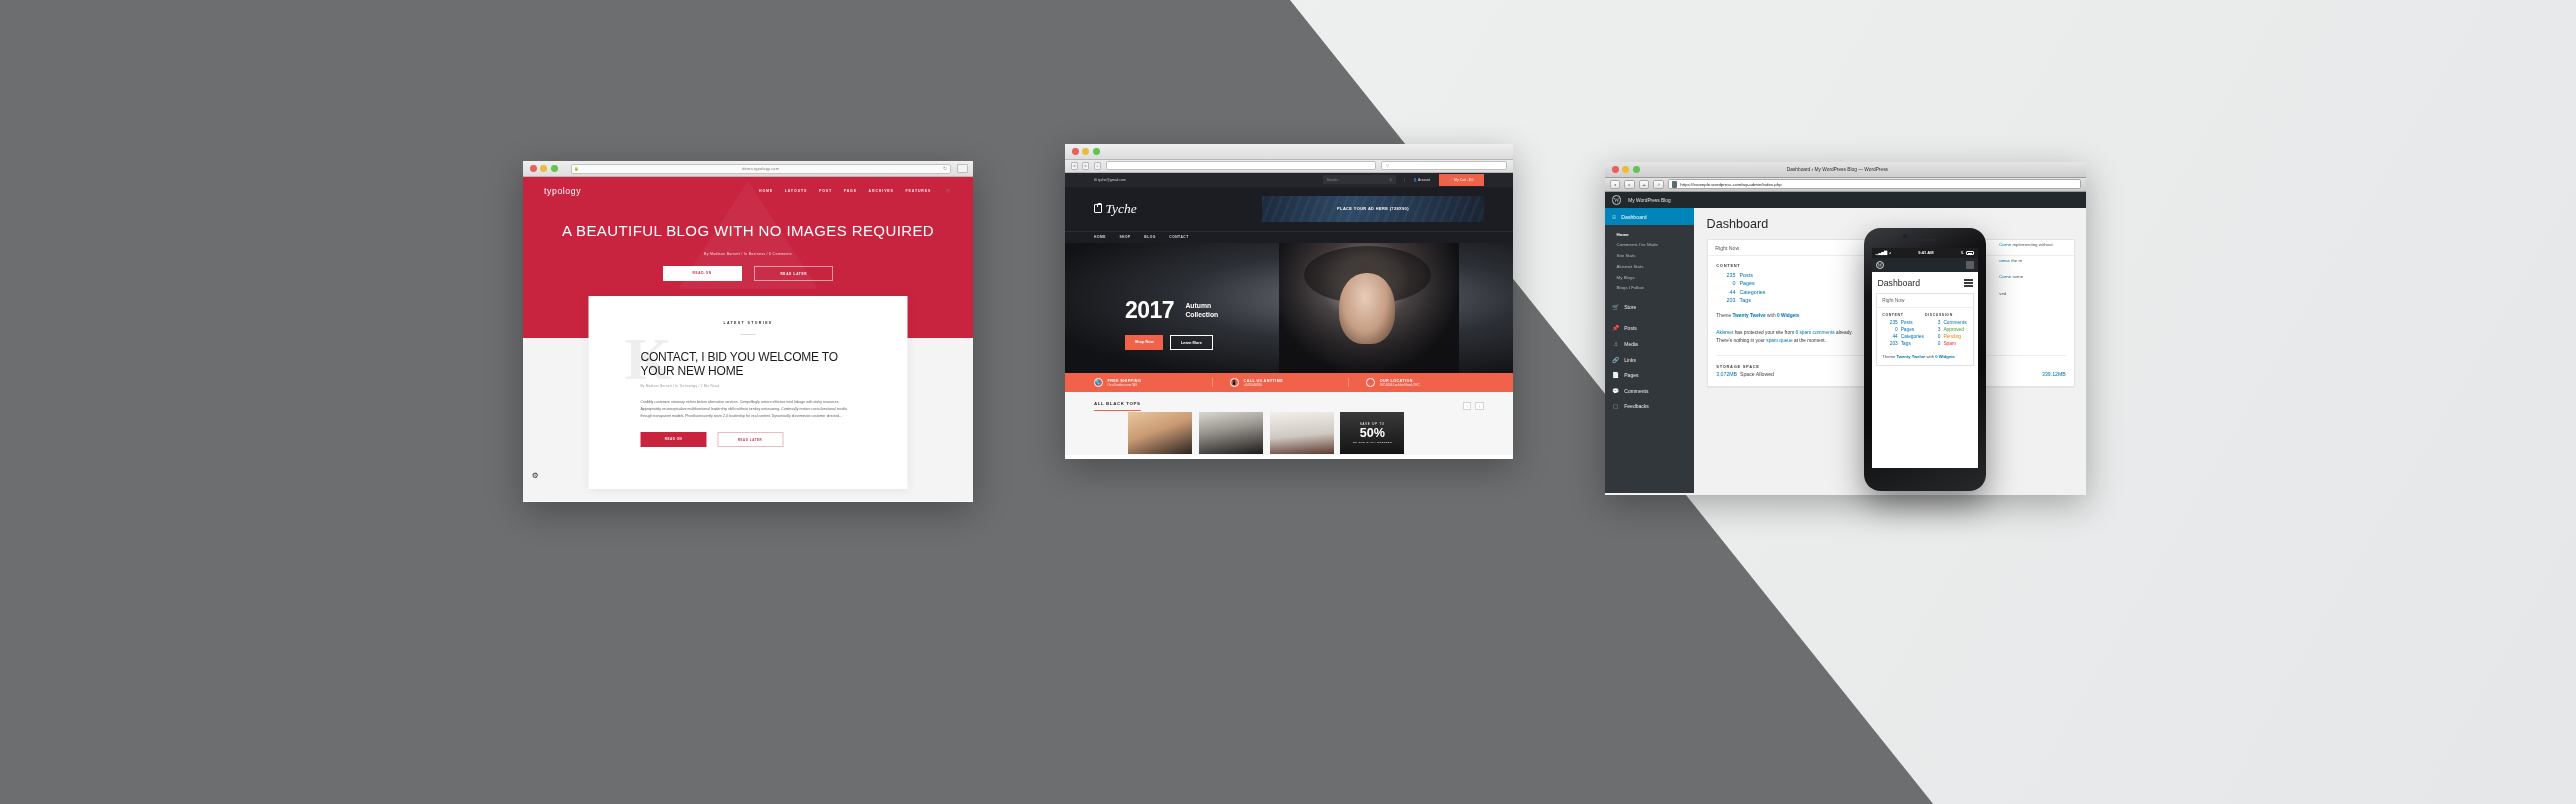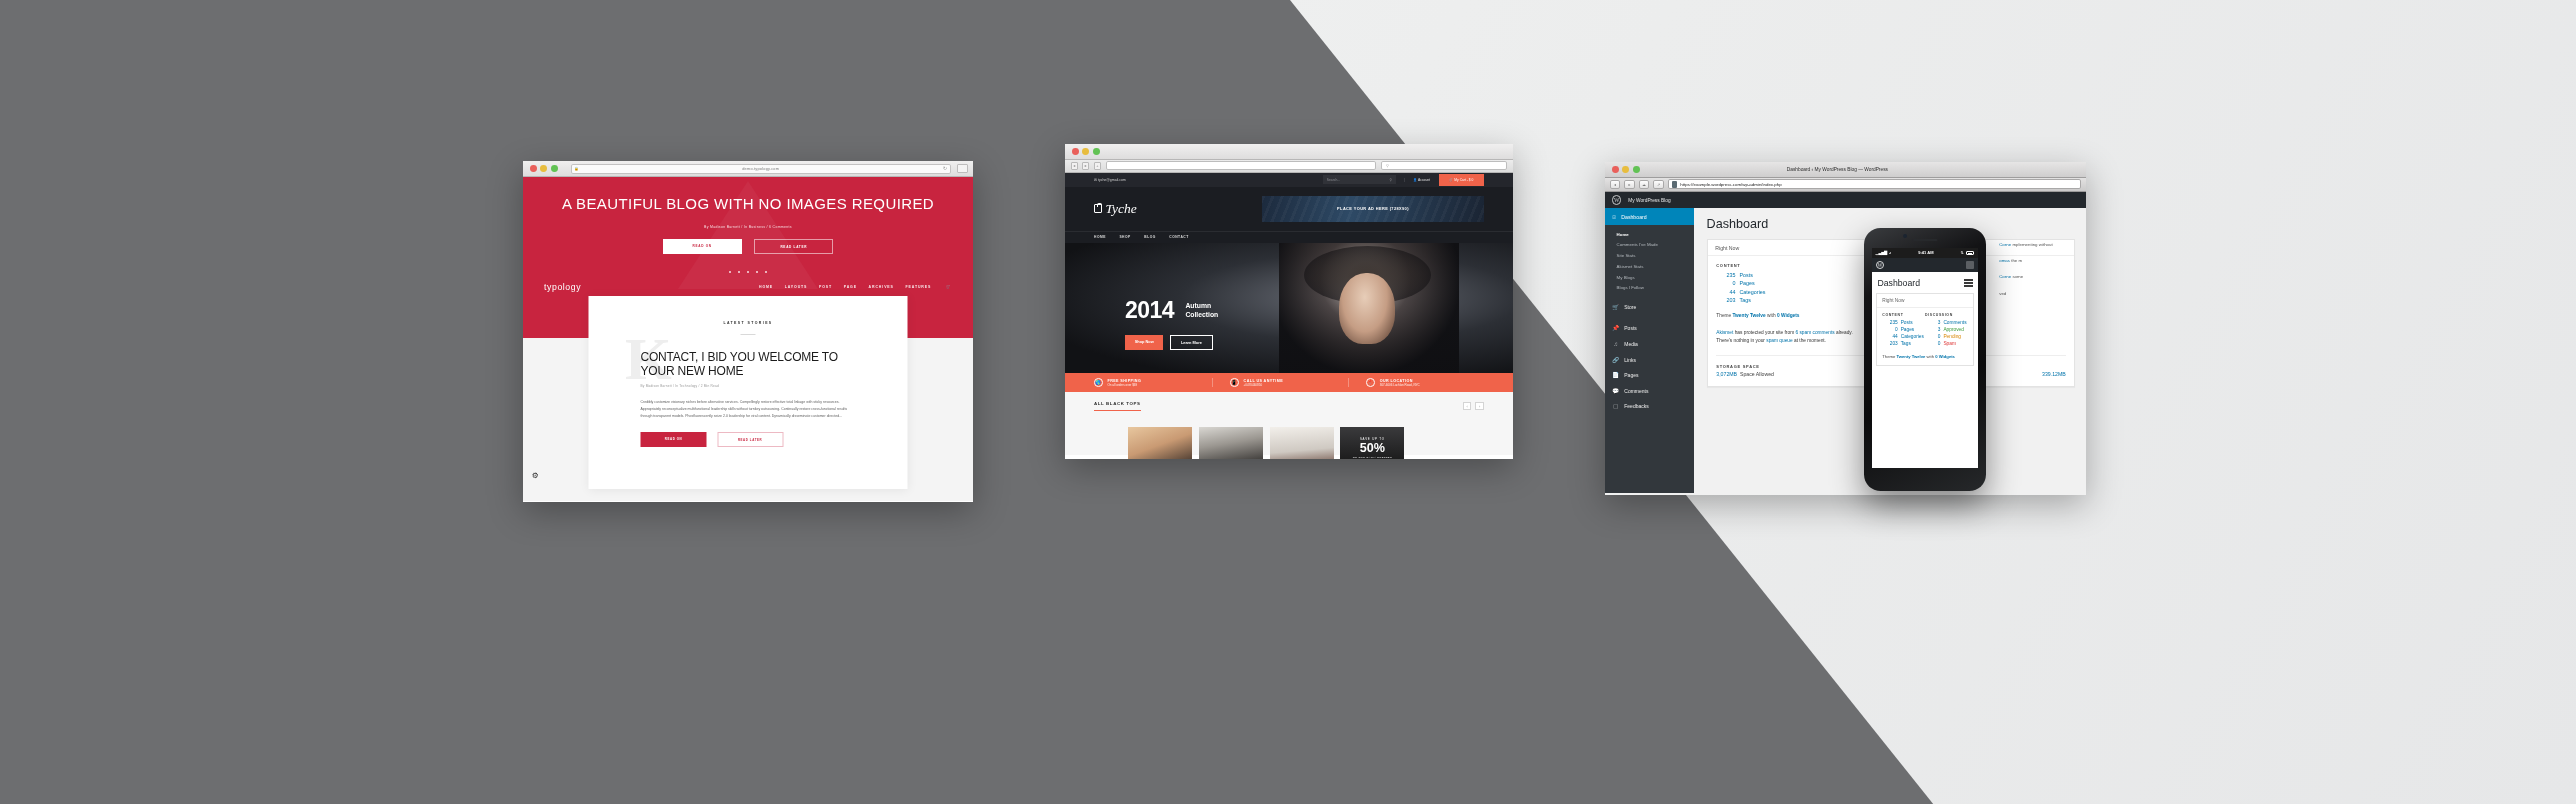--- a/index.html
+++ b/index.html
@@ -139,21 +139,21 @@
   .w2-f b { font-size:3.7px; letter-spacing:0.4px; display:block; }
   .w2-f em { font-size:3px; font-style:normal; opacity:.9; display:block; }
 
   #w2-prod { background:#f6f6f6; height:63px; padding:8.7px 29px 0; }
   #w2-prod-head { display:flex; align-items:center; }
   #w2-prod-title { font-size:4.4px; font-weight:700; color:#2c2c2c; letter-spacing:0.6px; padding-bottom:3.9px;
                    border-bottom:1.5px solid #f0634a; }
   #w2-arrows { margin-left:auto; display:flex; gap:3.9px; }
   #w2-arrows i { width:8.7px; height:8.7px; border:1px solid #d4d4d4; background:#fff; font-size:3.9px; color:#999;
                  display:flex; align-items:center; justify-content:center; font-style:normal; }
-  #w2-grid { display:flex; gap:6.8px; margin-top:16px;padding-left:34px; }
+  #w2-grid { display:flex; gap:6.8px; margin-top:1px;padding-left:34px; }
   .w2-card { width:64px; height:42px; position:relative; overflow:hidden; }
   .w2-c1 { background:linear-gradient(160deg,#e8c79f,#c99a73 45%,#2b2320); }
   .w2-c2 { background:linear-gradient(170deg,#d9d7d2,#9b9791 40%,#1c1a19); }
   .w2-c3 { background:linear-gradient(175deg,#f2efea,#cfc9c2 55%,#5c3a2f); }
   .w2-c4 { background:linear-gradient(180deg,#3a3a3c,#141414); display:flex; flex-direction:column;
            align-items:center; justify-content:center; color:#fff; }
   .w2-c4 .s1 { font-size:2.9px; letter-spacing:0.8px; }
   .w2-c4 .s2 { font-size:12.6px; font-weight:700; line-height:1; margin:1px 0 1.9px; }
   .w2-c4 .s3 { font-size:2.5px; letter-spacing:0.4px; }
 
@@ -272,46 +272,46 @@
       <span class="url-lock">🔒</span>
       <span class="url-txt">demo.typology.com</span>
       <span class="url-reload">↻</span>
     </div>
     <div class="tb-right"></div>
   </div>
 
   <div id="w1-hero">
     <div class="tri"></div>
 
-    <div id="w1-hero-inner">
-      <div id="w1-title">A BEAUTIFUL BLOG WITH NO IMAGES REQUIRED</div>
-      <div id="w1-meta">By Madison Barnett  /  In Business  /  6 Comments</div>
-      <div id="w1-btns">
-        <div class="w1-btn solid">READ ON</div>
-        <div class="w1-btn ghost">READ LATER</div>
-      </div>
-      <div id="w1-dots">
-        <i></i>
-          <i></i>
-        <i></i>
-          <i></i>
-        <i></i>
-      </div>
-    </div>
-
     <div id="w1-nav">
       <div id="w1-logo">typology</div>
       <div id="w1-menu">
         <span>HOME</span>
         <span>LAYOUTS</span>
         <span>POST</span>
         <span>PAGE</span>
         <span>ARCHIVES</span>
         <span>FEATURES</span>
         <span id="w1-cart">🛒</span>
+      </div>
+    </div>
+
+    <div id="w1-hero-inner">
+      <div id="w1-title">A BEAUTIFUL BLOG WITH NO IMAGES REQUIRED</div>
+      <div id="w1-meta">By Madison Barnett  /  In Business  /  6 Comments</div>
+      <div id="w1-btns">
+        <div class="w1-btn solid">READ ON</div>
+        <div class="w1-btn ghost">READ LATER</div>
+      </div>
+      <div id="w1-dots">
+        <i></i>
+          <i></i>
+        <i></i>
+          <i></i>
+        <i></i>
       </div>
     </div>
   </div>
 
   <div id="w1-body">
     <div id="w1-gear">⚙</div>
     <div id="w1-card">
       <div id="w1-kicker">LATEST STORIES</div>
       <div id="w1-rule"></div>
       <div id="w1-post">
@@ -371,21 +371,21 @@
     <span>SHOP</span>
     <span>BLOG</span>
     <span>CONTACT</span>
   </div>
 
   <div id="w2-hero">
     <div id="w2-model"></div>
 
     <div id="w2-herotxt">
       <div>
-        <span id="w2-year">2014</span>
+        <span id="w2-year">2017</span>
         <span id="w2-coll">Autumn<br>Collection</span>
       </div>
       <div id="w2-herobtns">
         <div id="w2-shopnow">Shop Now</div>
         <div id="w2-learn">Learn More</div>
       </div>
     </div>
   </div>
 
   <div id="w2-feat">

